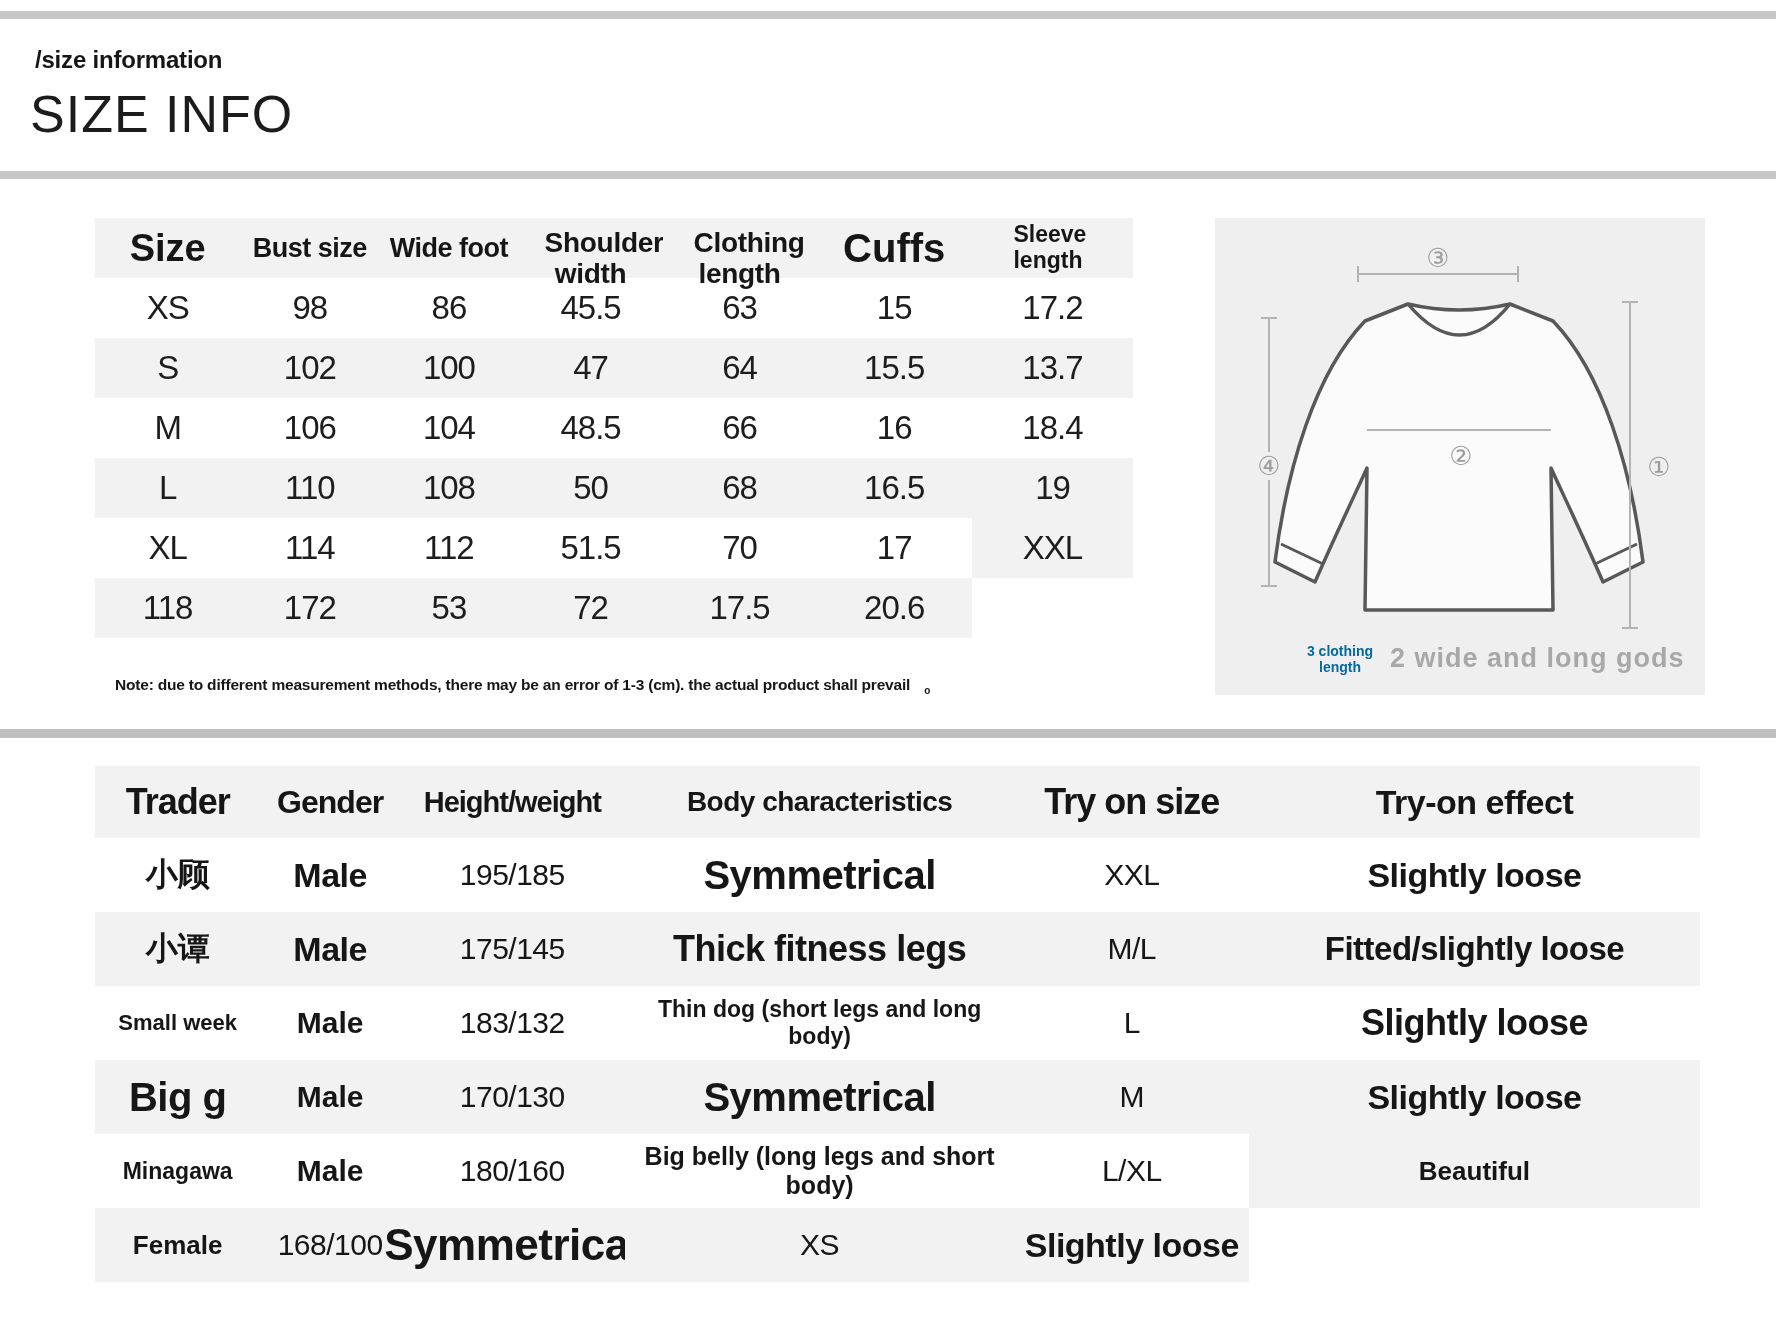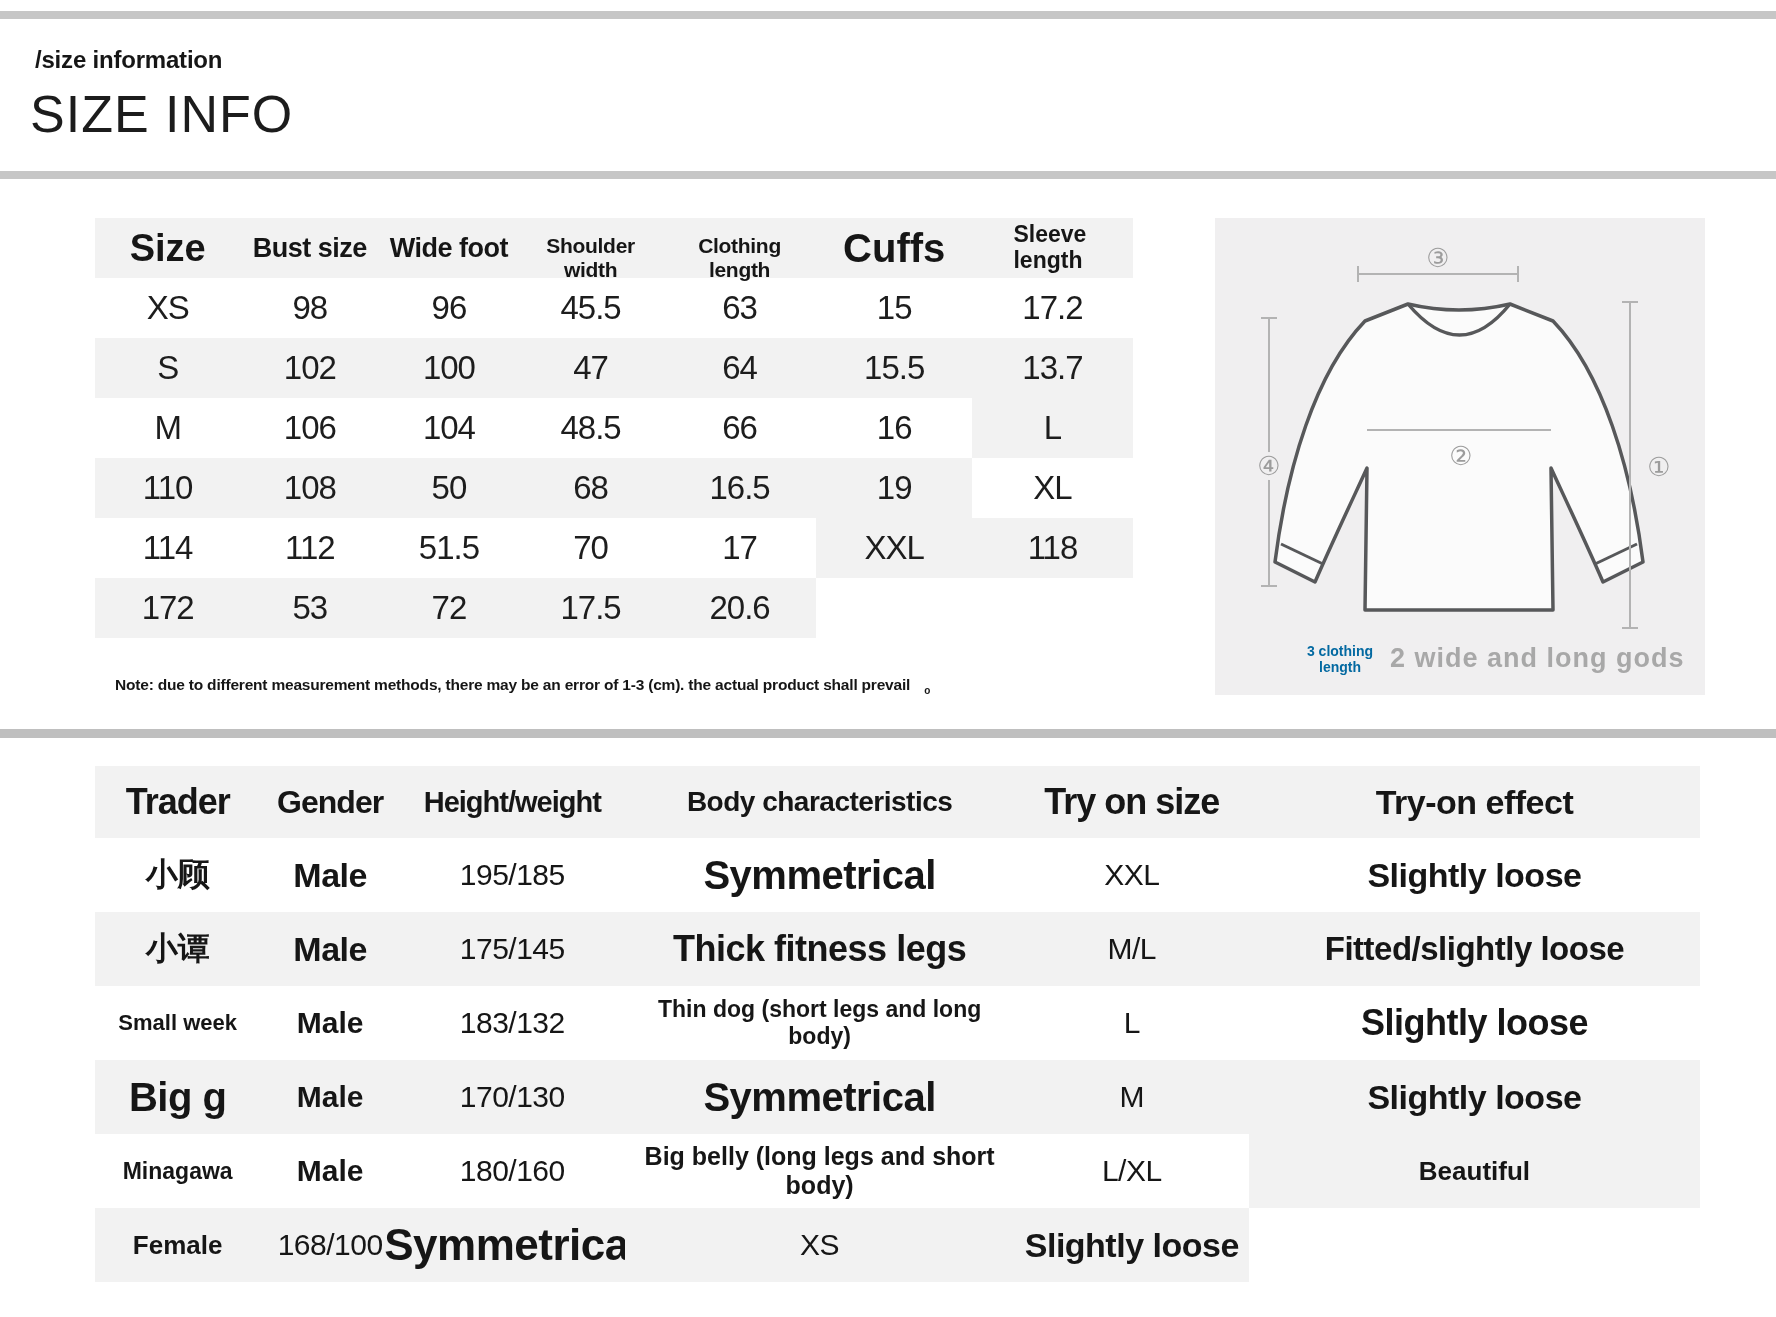--- a/index.html
+++ b/index.html
@@ -16,21 +16,21 @@
   .page-title{position:absolute;left:30px;top:84px;font-size:52px;font-weight:400;letter-spacing:1px;color:#1c1c1c;}
 
   
   .size-table{position:absolute;left:95px;top:218px;width:1038px;display:grid;
               grid-template-columns:14% 13.4% 13.4% 13.9% 14.8% 15% 15.5%;}
   .size-table .cell{height:60px;display:flex;align-items:center;justify-content:center;text-align:center;}
   .size-table .hrow{background:#f2f2f2;}
   .size-table .stripe{background:#f2f2f2;}
   .h-size{font-size:38px;font-weight:700;}
   .h-mid{font-size:27px;font-weight:700;letter-spacing:-0.5px;}
-  .h-two{font-size:21px;font-weight:700;line-height:1.12;letter-spacing:-0.3px;max-width:92px;margin-top:20px;}
+  .h-two{font-size:28px;font-weight:700;line-height:1.12;letter-spacing:-0.3px;max-width:92px;margin-top:20px;}
   .h-cuffs{font-size:40px;font-weight:700;}
   .h-sleeve{font-size:23px;font-weight:700;line-height:1.12;max-width:78px;text-align:left;}
   .num{font-size:33px;font-weight:400;letter-spacing:-1px;color:#1d1d1d;}
 
   .note{position:absolute;left:115px;top:676px;font-size:15.5px;font-weight:700;letter-spacing:-0.2px;white-space:nowrap;}
   .note .tiny{font-size:10px;font-weight:700;margin-left:14px;vertical-align:-4px;}
 
   
   .diagram{position:absolute;left:1215px;top:218px;width:490px;height:477px;background:#f0eff0;}
   .diagram svg{position:absolute;left:0;top:0;}
@@ -89,40 +89,41 @@
     <div class="cell hrow">
         <span class="h-two">Clothing length</span>
       </div>
     <div class="cell hrow h-cuffs">Cuffs</div>
     <div class="cell hrow">
         <span class="h-sleeve">Sleeve length</span>
       </div>
 
     <div class="cell num">XS</div>
     <div class="cell num">98</div>
-    <div class="cell num">96</div>
+    <div class="cell num">86</div>
     <div class="cell num">45.5</div>
     <div class="cell num">63</div>
     <div class="cell num">15</div>
     <div class="cell num">17.2</div>
 
     <div class="cell num stripe">S</div>
     <div class="cell num stripe">102</div>
     <div class="cell num stripe">100</div>
     <div class="cell num stripe">47</div>
     <div class="cell num stripe">64</div>
     <div class="cell num stripe">15.5</div>
     <div class="cell num stripe">13.7</div>
 
     <div class="cell num">M</div>
     <div class="cell num">106</div>
     <div class="cell num">104</div>
     <div class="cell num">48.5</div>
     <div class="cell num">66</div>
     <div class="cell num">16</div>
+    <div class="cell num">18.4</div>
 
     <div class="cell num stripe">L</div>
     <div class="cell num stripe">110</div>
     <div class="cell num stripe">108</div>
     <div class="cell num stripe">50</div>
     <div class="cell num stripe">68</div>
     <div class="cell num stripe">16.5</div>
     <div class="cell num stripe">19</div>
 
     <div class="cell num">XL</div>

